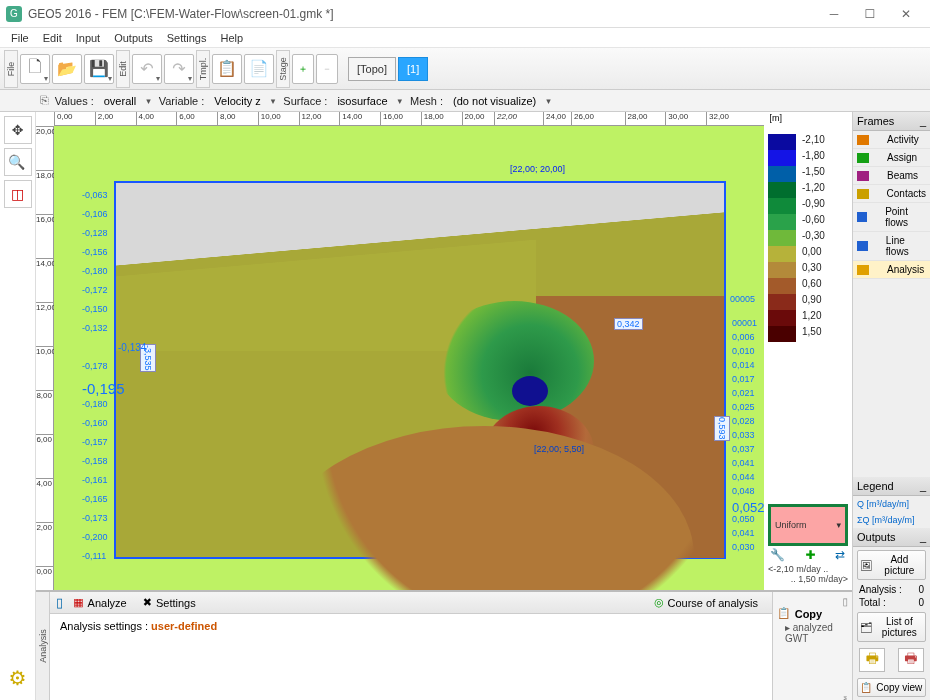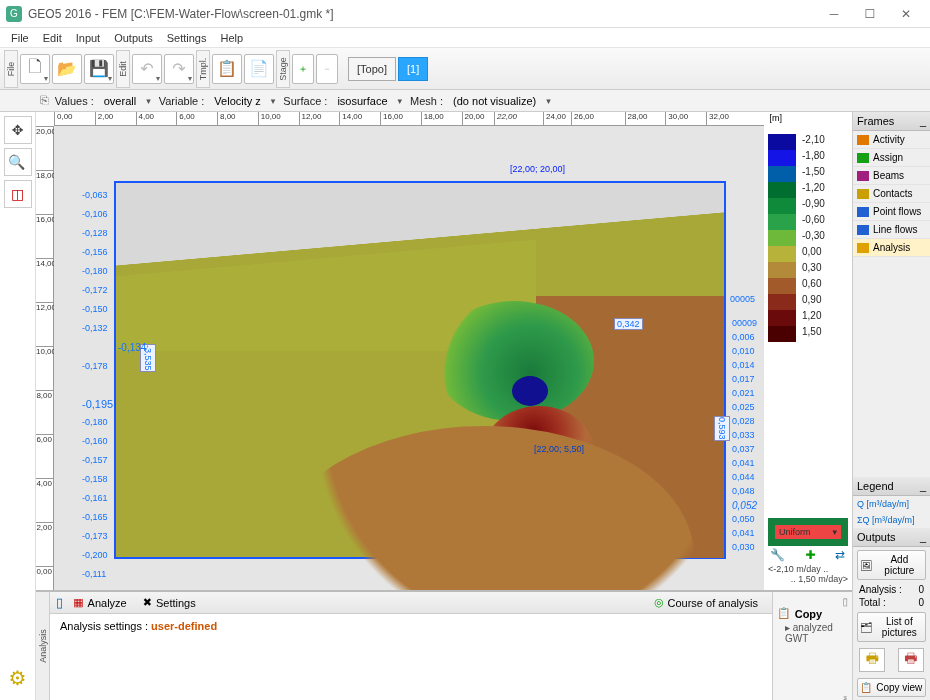--- a/index.html
+++ b/index.html
@@ -26,27 +26,27 @@
   .left-tools { width: 36px; background:#fff; border-right:1px solid #ddd; display:flex; flex-direction:column; align-items:center; padding-top:4px; gap:4px;}
   .left-tools .tool { width:28px; height:28px; border:1px solid #ccc; background:#fff; display:flex; align-items:center; justify-content:center; font-size:14px; color:#444;}
   .left-tools .tool.red { color:#c00; }
   .left-tools .gear { margin-top:auto; margin-bottom:8px; border:none; color:#ca0; font-size:20px;}
   .center { flex:1; display:flex; flex-direction:column; }
   .viewport { flex: 1; background:#fff; position:relative; overflow:hidden; }
   .ruler-h { position:absolute; top:0; left:18px; right:88px; height:14px; border-bottom:1px solid #999; font-size:8px; color:#333; background:#fff;}
   .ruler-h .tick { position:absolute; top:0; height:14px; border-left:1px solid #999; padding-left:2px;}
   .ruler-v { position:absolute; top:14px; left:0; width:18px; bottom:0; border-right:1px solid #999; font-size:8px; color:#333; background:#fff;}
   .ruler-v .tick { position:absolute; left:0; width:18px; border-top:1px solid #999; text-align:right; padding-right:2px;}
-  .plot { position:absolute; top:14px; left:18px; right:88px; bottom:0; background:#e5e5e5; }
+  .plot { position:absolute; top:14px; left:18px; right:88px; bottom:0; background:#bef264; }
   .gradient-bar { position:absolute; top:22px; right:4px; width:80px; }
   .grad-row { display:flex; align-items:flex-start; height:16px; }
   .grad-sw { width:28px; height:16px; }
   .grad-lbl { font-size:10px; padding-left:6px; color:#222;}
   .legend-area { position:absolute; bottom:6px; right:4px; width:80px; font-size:9px; color:#333;}
-  .unif { border:7px solid #15803d; background:#ef4444; padding:2px 4px; display:flex; justify-content:space-between; align-items:center;}
+  .unif { border:3px solid #15803d; background:#fca5a5; padding:13px 4px; display:flex; justify-content:space-between; align-items:center;}
   .mini-btns { display:flex; gap:14px; padding:2px 0; font-size:12px; color:#0066aa; justify-content:space-around;}
   .range-row { display:flex; justify-content:space-between; font-size:9px; color:#444;}
   .soil-body { position:absolute; }
   .blue-border { border:2px solid #1857ff; }
   .val-label { position:absolute; font-size:9px; color:#1472ff; }
   .bottom-pane { height:110px; border-top:2px solid #bbb; display:flex; }
   .bottom-pane .side-tab { width:14px; background:#eee; border-right:1px solid #ccc; display:flex; align-items:center; justify-content:center;}
   .bottom-pane .side-tab span { transform: rotate(-90deg); font-size:9px; color:#555; white-space:nowrap;}
   .bp-main { flex:1; display:flex; flex-direction:column; min-width:0;}
   .bp-head { height:22px; background:linear-gradient(#f4f4f4,#e6e6e6); border-bottom:1px solid #ccc; display:flex; align-items:center; font-size:11px; padding:0 6px; }
@@ -54,21 +54,21 @@
   .bp-head .spacer { flex:1; }
   .bp-body { flex:1; padding:6px 10px; font-size:11px; background:#fff; }
   .bp-body .ok { color:#008a00; font-weight:bold; }
   .bp-body .ud { color:#cc5500; font-weight:bold;}
   .clip-pane { width:80px; border-left:1px solid #ccc; background:#f4f4f4; font-size:10px; padding:4px; position:relative;}
   .clip-pane .copy { font-weight:bold; font-size:11px; display:flex; align-items:center; gap:4px;}
   .clip-pane .itm { padding:2px 0 2px 8px; color:#555;}
   .clip-pane .vlabel { position:absolute; right:1px; bottom:4px; transform:rotate(-90deg); transform-origin:right bottom; font-size:8px; color:#888;}
   .right-panel { width:78px; background:#efefef; border-left:1px solid #ccc; display:flex; flex-direction:column; font-size:10px; }
   .rp-head { background:linear-gradient(#e8e8e8,#d6d6d6); border-bottom:1px solid #bbb; padding:3px 4px; font-size:11px; display:flex; justify-content:space-between; align-items:center;}
-  .rp-item { padding:3px 4px; display:flex; align-items:center; gap:4px; border-bottom:1px solid #e3e3e3; cursor:default;}
+  .rp-item { padding:3px 4px; display:flex; align-items:center; gap:18px; border-bottom:1px solid #e3e3e3; cursor:default;}
   .rp-item.active { background:#fff2c8; }
   .rp-item .ico { width:12px; height:10px; display:inline-block;}
   .rp-sec { flex:0 0 auto; }
   .rp-fill { flex:1; }
   .rp-legend { padding:3px 4px; font-size:9px; color:#0066cc;}
   .rp-out-row { display:flex; justify-content:space-between; padding:1px 6px; }
   .rp-btn { margin:3px 4px; padding:3px 2px; background:linear-gradient(#fdfdfd,#ececec); border:1px solid #bbb; border-radius:2px; text-align:center; display:flex; align-items:center; justify-content:center; gap:3px;}
   .rp-printers { display:flex; justify-content:space-around; padding:3px 0;}
   .rp-printers .p { width:26px; height:24px; border:1px solid #bbb; background:#fff; display:flex; align-items:center; justify-content:center; font-size:14px; }
 </style>
@@ -218,47 +218,47 @@
             <div style="font-size: 9px; color: rgb(20, 114, 255); height: 19px;">-0,063</div>
             <div style="font-size: 9px; color: rgb(20, 114, 255); height: 19px;">-0,106</div>
             <div style="font-size: 9px; color: rgb(20, 114, 255); height: 19px;">-0,128</div>
             <div style="font-size: 9px; color: rgb(20, 114, 255); height: 19px;">-0,156</div>
             <div style="font-size: 9px; color: rgb(20, 114, 255); height: 19px;">-0,180</div>
             <div style="font-size: 9px; color: rgb(20, 114, 255); height: 19px;">-0,172</div>
             <div style="font-size: 9px; color: rgb(20, 114, 255); height: 19px;">-0,150</div>
             <div style="font-size: 9px; color: rgb(20, 114, 255); height: 19px;">-0,132</div>
             <div style="font-size: 10px; color: rgb(20, 114, 255); height: 19px; margin-left: 36px;">-0,134</div>
             <div style="font-size: 9px; color: rgb(20, 114, 255); height: 19px;">-0,178</div>
-            <div style="font-size: 11px; color: rgb(20, 114, 255); height: 19px; margin-top: 18px;">-0,195</div>
+            <div style="font-size: 15px; color: rgb(20, 114, 255); height: 19px;">-0,195</div>
             <div style="font-size: 9px; color: rgb(20, 114, 255); height: 19px;">-0,180</div>
             <div style="font-size: 9px; color: rgb(20, 114, 255); height: 19px;">-0,160</div>
             <div style="font-size: 9px; color: rgb(20, 114, 255); height: 19px;">-0,157</div>
             <div style="font-size: 9px; color: rgb(20, 114, 255); height: 19px;">-0,158</div>
             <div style="font-size: 9px; color: rgb(20, 114, 255); height: 19px;">-0,161</div>
             <div style="font-size: 9px; color: rgb(20, 114, 255); height: 19px;">-0,165</div>
             <div style="font-size: 9px; color: rgb(20, 114, 255); height: 19px;">-0,173</div>
             <div style="font-size: 9px; color: rgb(20, 114, 255); height: 19px;">-0,200</div>
             <div style="font-size: 9px; color: rgb(20, 114, 255); height: 19px;">-0,111</div>
           </div>
 
         <div id="rightVals" style="position:absolute; left:678px; top:192px;">
-            <div style="font-size: 9px; color: rgb(20, 114, 255); height: 14px;">00009</div>
+            <div style="font-size: 9px; color: rgb(20, 114, 255); height: 14px;">00001</div>
             <div style="font-size: 9px; color: rgb(20, 114, 255); height: 14px;">0,006</div>
             <div style="font-size: 9px; color: rgb(20, 114, 255); height: 14px;">0,010</div>
             <div style="font-size: 9px; color: rgb(20, 114, 255); height: 14px;">0,014</div>
             <div style="font-size: 9px; color: rgb(20, 114, 255); height: 14px;">0,017</div>
             <div style="font-size: 9px; color: rgb(20, 114, 255); height: 14px;">0,021</div>
             <div style="font-size: 9px; color: rgb(20, 114, 255); height: 14px;">0,025</div>
             <div style="font-size: 9px; color: rgb(20, 114, 255); height: 14px;">0,028</div>
             <div style="font-size: 9px; color: rgb(20, 114, 255); height: 14px;">0,033</div>
             <div style="font-size: 9px; color: rgb(20, 114, 255); height: 14px;">0,037</div>
             <div style="font-size: 9px; color: rgb(20, 114, 255); height: 14px;">0,041</div>
             <div style="font-size: 9px; color: rgb(20, 114, 255); height: 14px;">0,044</div>
             <div style="font-size: 9px; color: rgb(20, 114, 255); height: 14px;">0,048</div>
-            <div style="font-size: 10px; color: rgb(20, 114, 255); height: 14px; font-style: italic;">0,052</div>
+            <div style="font-size: 13px; color: rgb(20, 114, 255); height: 14px;">0,052</div>
             <div style="font-size: 9px; color: rgb(20, 114, 255); height: 14px;">0,050</div>
             <div style="font-size: 9px; color: rgb(20, 114, 255); height: 14px;">0,041</div>
             <div style="font-size: 9px; color: rgb(20, 114, 255); height: 14px;">0,030</div>
           </div>
       </div>
 
       <div class="gradient-bar" id="gradBar">
           <div class="grad-row">
             <div class="grad-sw" style="background: rgb(10, 10, 160);"></div>
             <div class="grad-lbl">-2,10</div>

